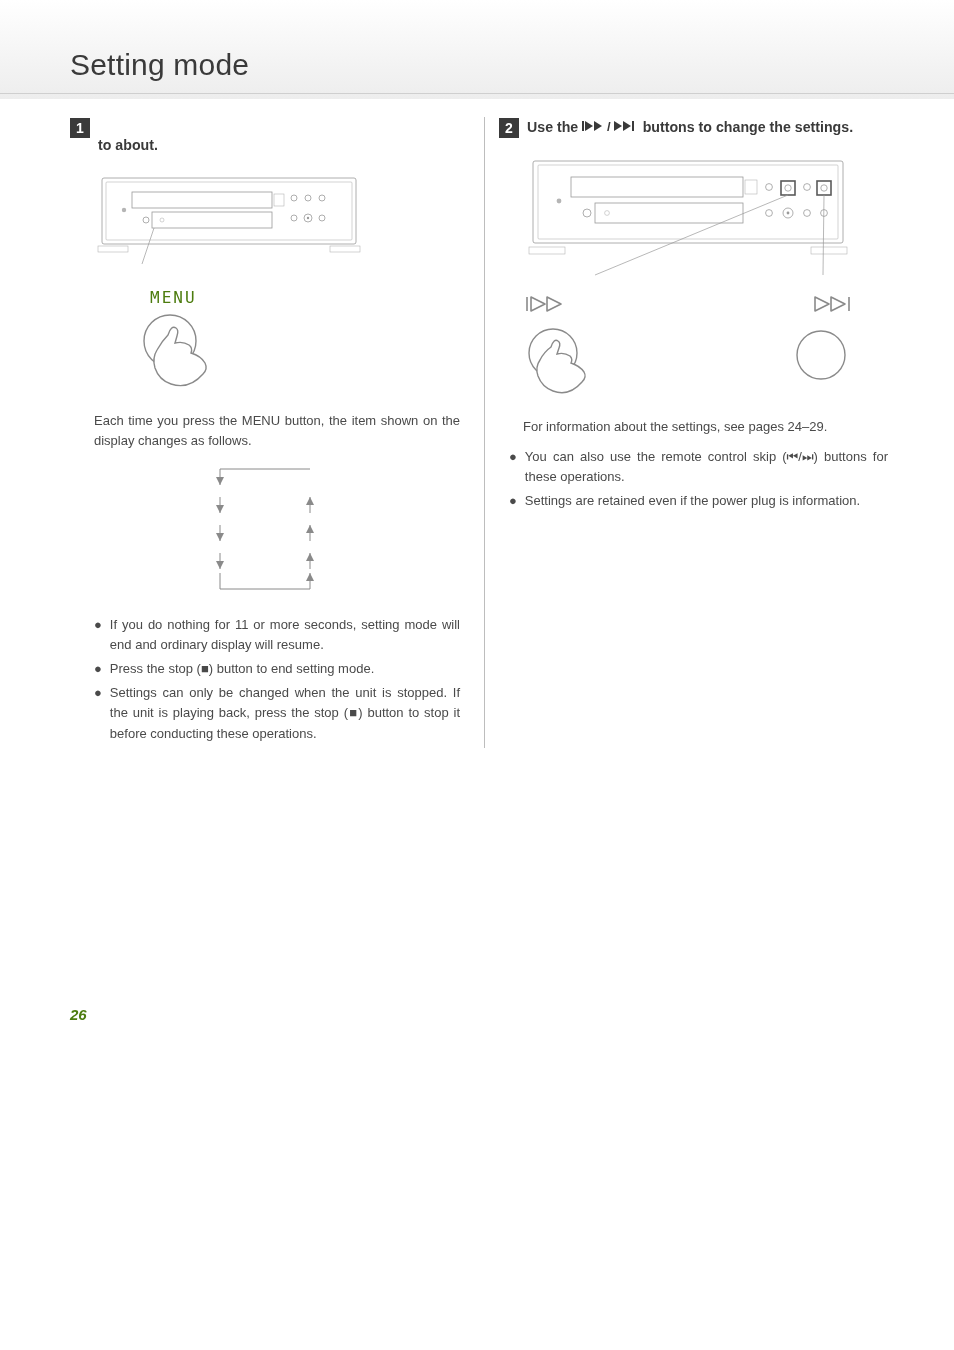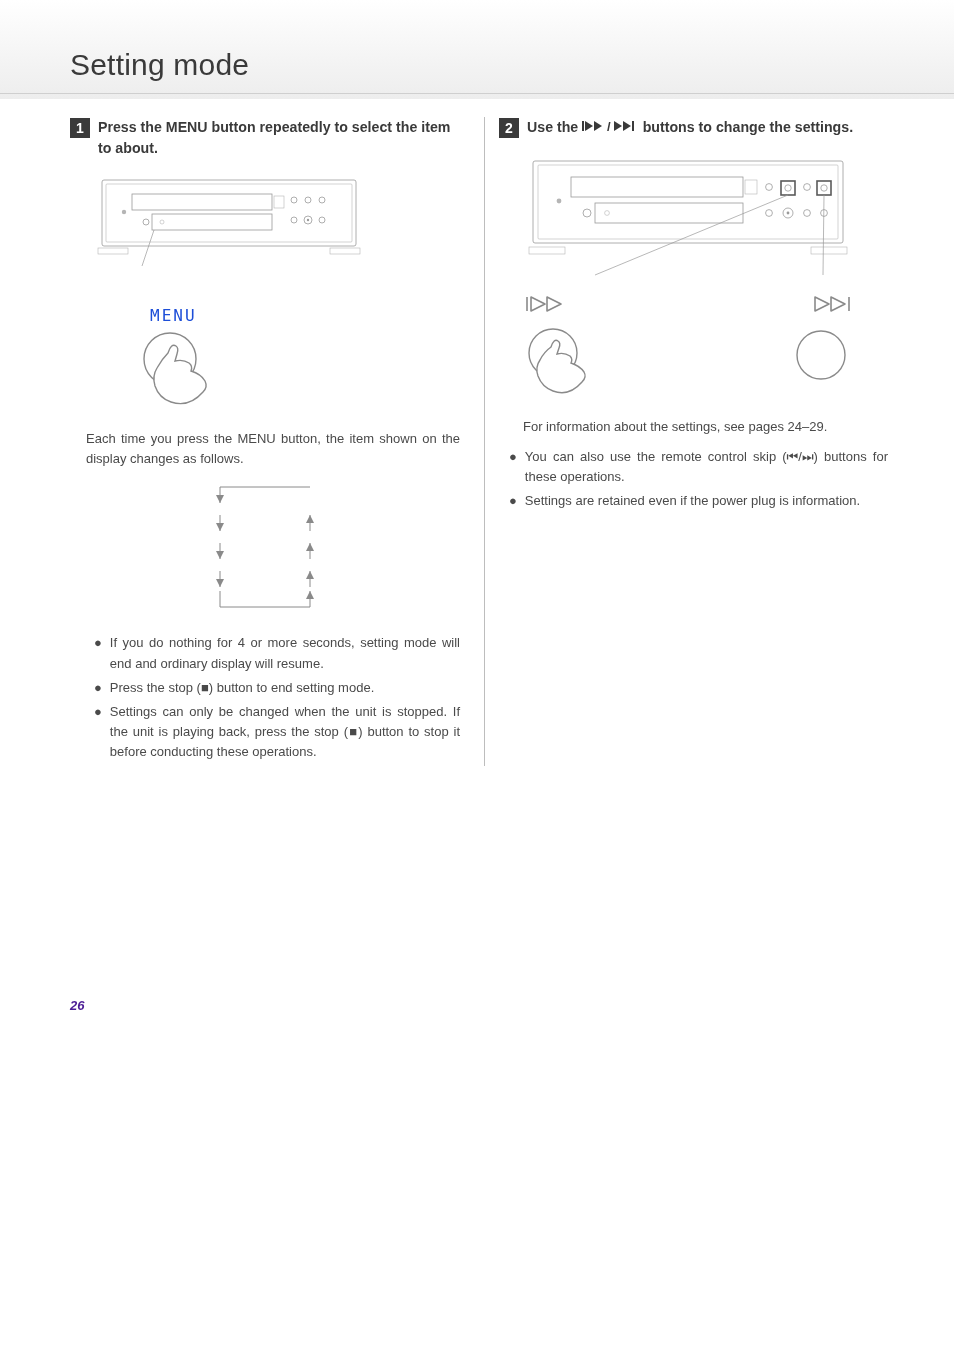--- a/index.html
+++ b/index.html
@@ -16,61 +16,61 @@
   .col-left { padding-right: 14px; }
   .col-right { padding-left: 14px; border-left: 1px solid #bdbdbd; margin-left: 10px; }
 
   .step-line { display: flex; align-items: flex-start; gap: 8px; margin-bottom: 2px; }
   .step-badge { display: inline-flex; width: 20px; height: 20px; background: #3a3a3a; color: #fff; font-weight: 700; font-size: 14px; align-items: center; justify-content: center; flex: 0 0 20px; margin-top: 1px; }
   .step-text { font-size: 14.2px; font-weight: 700; line-height: 1.45; color: #3a3a3a; }
 
   .device-fig { margin-top: 14px; margin-left: 24px; }
   .device-fig svg { display: block; }
 
-  .menu-label { margin-top: 24px; margin-left: 80px; font-family: monospace; font-size: 16px; letter-spacing: 2px; color: #1d4ed8; }
+  .menu-label { margin-top: 8px; margin-left: 80px; font-family: monospace; font-size: 16px; letter-spacing: 2px; color: #4d7c0f; }
   .hand-wrap { margin-top: 6px; margin-left: 68px; }
 
   .para { font-size: 13px; line-height: 1.55; color: #4a4a4a; text-align: justify; }
-  .para-block { margin-top: 14px; margin-left: 16px; }
+  .para-block { margin-top: 14px; margin-left: 24px; }
 
   .cycle-fig { margin: 10px auto 0 auto; width: 170px; }
 
   .bullets { margin-top: 10px; margin-left: 24px; }
   .bullet { display: flex; gap: 8px; font-size: 13px; line-height: 1.55; color: #4a4a4a; text-align: justify; margin-bottom: 4px; }
   .bullet .dot { flex: 0 0 auto; font-size: 13px; line-height: 1.55; }
   .bullet .txt { flex: 1; }
 
   .skip-row { margin-top: 10px; margin-left: 24px; display: flex; justify-content: space-between; width: 330px; }
 
   .hand-row { margin-top: 8px; margin-left: 24px; display: flex; justify-content: space-between; width: 330px; }
 
   .r-para-block { margin-top: 14px; margin-left: 24px; }
 
-  .page-num { position: absolute; left: 70px; bottom: 34px; font-weight: 800; font-style: italic; font-size: 13px; color: #4c1d95; }
+  .page-num { position: absolute; left: 70px; bottom: 24px; font-weight: 800; font-style: italic; font-size: 15px; color: #4d7c0f; }
 
   .inline-glyph { display: inline-block; vertical-align: -1px; }
 </style>
 </head>
 <body>
 
 <div class="page">
 
   <div class="header-band"></div>
   <div class="header-title">Setting mode</div>
   <div class="header-rule"></div>
 
   <div class="content">
     <div class="columns">
 
       <div class="col col-left">
 
         <div class="step-line">
           <span class="step-badge">1</span>
           <div>
-            <span class="step-text">Press the MENU button repeatedly to select the item</span><br>
+            <br>
             <span class="step-text">to about.</span>
           </div>
         </div>
 
         <div class="device-fig">
           <svg width="270" height="110" viewBox="0 0 270 110">
             <rect x="8" y="8" width="254" height="66" rx="2" fill="none" stroke="#9a9a9a" stroke-width="0.8"></rect>
             <rect x="12" y="12" width="246" height="58" rx="1" fill="none" stroke="#b5b5b5" stroke-width="0.6"></rect>
             <rect x="38" y="22" width="140" height="16" fill="none" stroke="#9a9a9a" stroke-width="0.8"></rect>
             <rect x="180" y="24" width="10" height="12" fill="none" stroke="#b5b5b5" stroke-width="0.6"></rect>
@@ -132,21 +132,21 @@
               <line x1="130" y1="128" x2="130" y2="112"></line>
               <polygon points="130,112 126,120 134,120" fill="#8a8a8a" stroke="none"></polygon>
               <line x1="40" y1="112" x2="40" y2="128"></line>
             </g>
           </svg>
         </div>
 
         <ul class="bullets">
           <li class="bullet">
             <span class="dot">●</span>
-            <span class="txt">If you do nothing for 4 or more seconds, setting mode will end and ordinary display will resume.</span>
+            <span class="txt">If you do nothing for 11 or more seconds, setting mode will end and ordinary display will resume.</span>
           </li>
           <li class="bullet">
             <span class="dot">●</span>
             <span class="txt">Press the stop (■) button to end setting mode.</span>
           </li>
           <li class="bullet">
             <span class="dot">●</span>
             <span class="txt">Settings can only be changed when the unit is stopped. If the unit is playing back, press the stop (■) button to stop it before conducting these operations.</span>
           </li>
         </ul>

